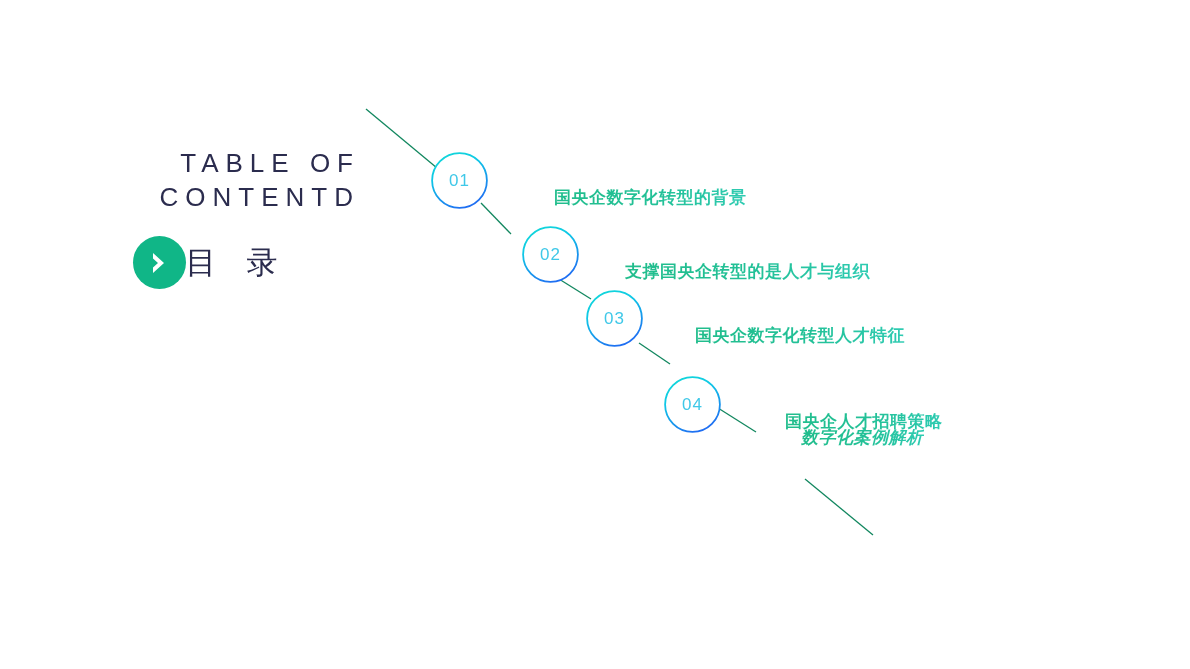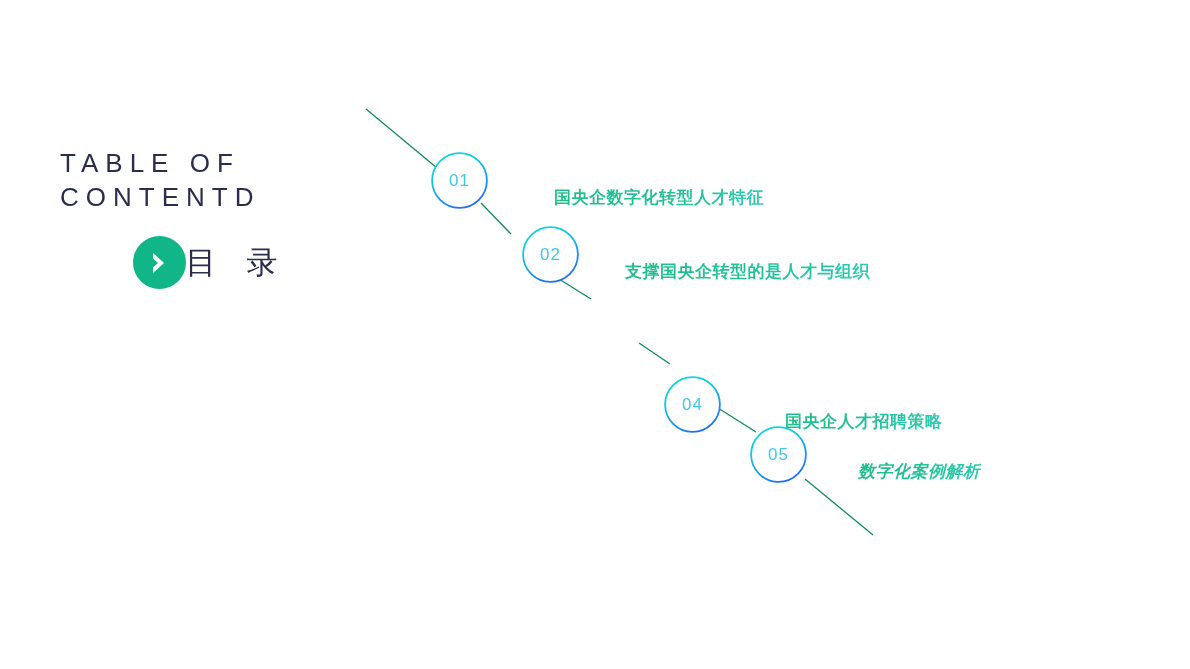--- a/index.html
+++ b/index.html
@@ -28,21 +28,21 @@
     width: 1190px;
     height: 669px;
     pointer-events: none;
   }
   
   .left-block {
     position: absolute;
     left: 60px;
     top: 146px;
     width: 300px;
-    text-align: left;
+    text-align: right;
   }
   .toc-title {
     color: #2b2c4e;
     font-size: 26px;
     line-height: 34px;
     letter-spacing: 7px;
     font-weight: 400;
     white-space: nowrap;
   }
   .toc-title .line2 { display: block; }
@@ -167,47 +167,50 @@
     </div>
   </div>
 
   <div class="step" style="left:431px; top:152px;">
     <div class="step-circle">
       <svg width="57" height="57" viewBox="0 0 57 57">
           <circle cx="28.5" cy="28.5" r="27.4" fill="#fff" stroke="url(#gradCircle)" stroke-width="1.8"></circle>
         </svg>
       <div class="step-num">01</div>
     </div>
-    <div class="step-label" style="margin-left:66px;">国央企数字化转型人才特征</div>
+    <div class="step-label" style="margin-left:66px;">国央企数字化转型的背景</div>
   </div>
 
   <div class="step" style="left:522px; top:226px;">
     <div class="step-circle">
       <svg width="57" height="57" viewBox="0 0 57 57">
           <circle cx="28.5" cy="28.5" r="27.4" fill="#fff" stroke="url(#gradCircle)" stroke-width="1.8"></circle>
         </svg>
       <div class="step-num">02</div>
     </div>
     <div class="step-label" style="margin-left:46px;">支撑国央企转型的是人才与组织</div>
   </div>
 
+  <div class="step" style="left:586px; top:290px;">
+    <div class="step-circle">
+      <svg width="57" height="57" viewBox="0 0 57 57">
+          <circle cx="28.5" cy="28.5" r="27.4" fill="#fff" stroke="url(#gradCircle)" stroke-width="1.8"></circle>
+        </svg>
+      <div class="step-num">03</div>
+    </div>
+    <div class="step-label" style="margin-left:52px;">国央企数字化转型人才特征</div>
+  </div>
 
   <div class="step" style="left:664px; top:376px;">
     <div class="step-circle">
       <svg width="57" height="57" viewBox="0 0 57 57">
           <circle cx="28.5" cy="28.5" r="27.4" fill="#fff" stroke="url(#gradCircle)" stroke-width="1.8"></circle>
         </svg>
       <div class="step-num">04</div>
     </div>
     <div class="step-label" style="margin-left:64px;">国央企人才招聘策略</div>
   </div>
 
   <div class="step" style="left:750px; top:426px;">
-    <div class="step-circle">
-      <svg width="57" height="57" viewBox="0 0 57 57">
-          <circle cx="28.5" cy="28.5" r="27.4" fill="#fff" stroke="url(#gradCircle)" stroke-width="1.8"></circle>
-        </svg>
-      <div class="step-num">05</div>
-    </div>
     <div class="step-label" style="margin-left:51px;font-style:italic;">数字化案例解析</div>
   </div>
 
 </div>
 
 </body></html>

